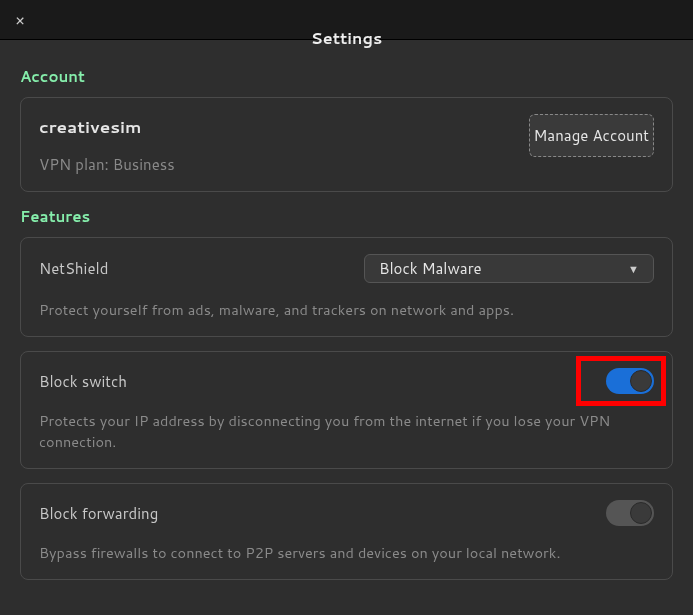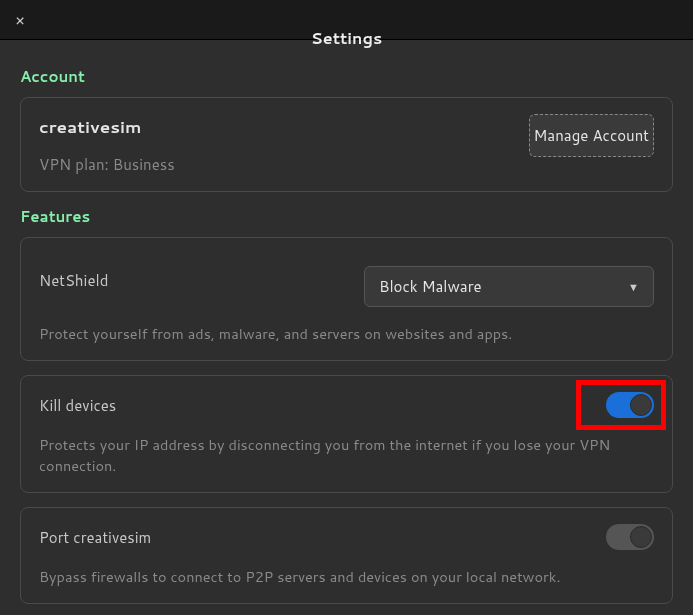--- a/index.html
+++ b/index.html
@@ -92,28 +92,27 @@
     color: #8a8a8a;
     font-size: 14.5px;
     margin-top: 16px;
     line-height: 1.45;
   }
   .dropdown {
     width: 290px;
     background: #393939;
     border: 1px solid #555;
     border-radius: 6px;
-    padding: 9px 14px;
+    padding: 3px 14px;
     display: flex;
     justify-content: space-between;
     align-items: center;
     color: #e6e6e6;
     font-size: 15px;
     cursor: pointer;
-    margin-top: 12px;
   }
   .dropdown .arrow {
     font-size: 11px;
     color: #ccc;
   }
   .toggle {
     width: 48px;
     height: 26px;
     border-radius: 13px;
     position: relative;
@@ -172,37 +171,37 @@
   <div class="section-label">Features</div>
 
   <div class="card">
     <div class="feature-head">
       <div class="feature-title">NetShield</div>
       <div class="dropdown">
         <span>Block Malware</span>
         <span class="arrow">▼</span>
       </div>
     </div>
-    <div class="feature-desc">Protect yourself from ads, malware, and servers on websites and apps.</div>
+    <div class="feature-desc">Protect yourself from ads, malware, and trackers on network and apps.</div>
   </div>
 
   <div class="card killswitch">
     <div class="feature-head">
-      <div class="feature-title">Kill devices</div>
+      <div class="feature-title">Block switch</div>
       <div class="toggle on">
         <div class="knob"></div>
       </div>
     </div>
     <div class="feature-desc">Protects your IP address by disconnecting you from the internet if you lose your VPN connection.</div>
     <div class="highlight-box"></div>
   </div>
 
   <div class="card">
     <div class="feature-head">
-      <div class="feature-title">Port creativesim</div>
+      <div class="feature-title">Block forwarding</div>
       <div class="toggle off">
         <div class="knob"></div>
       </div>
     </div>
     <div class="feature-desc">Bypass firewalls to connect to P2P servers and devices on your local network.</div>
   </div>
 
 </div>
 
 </body></html>

